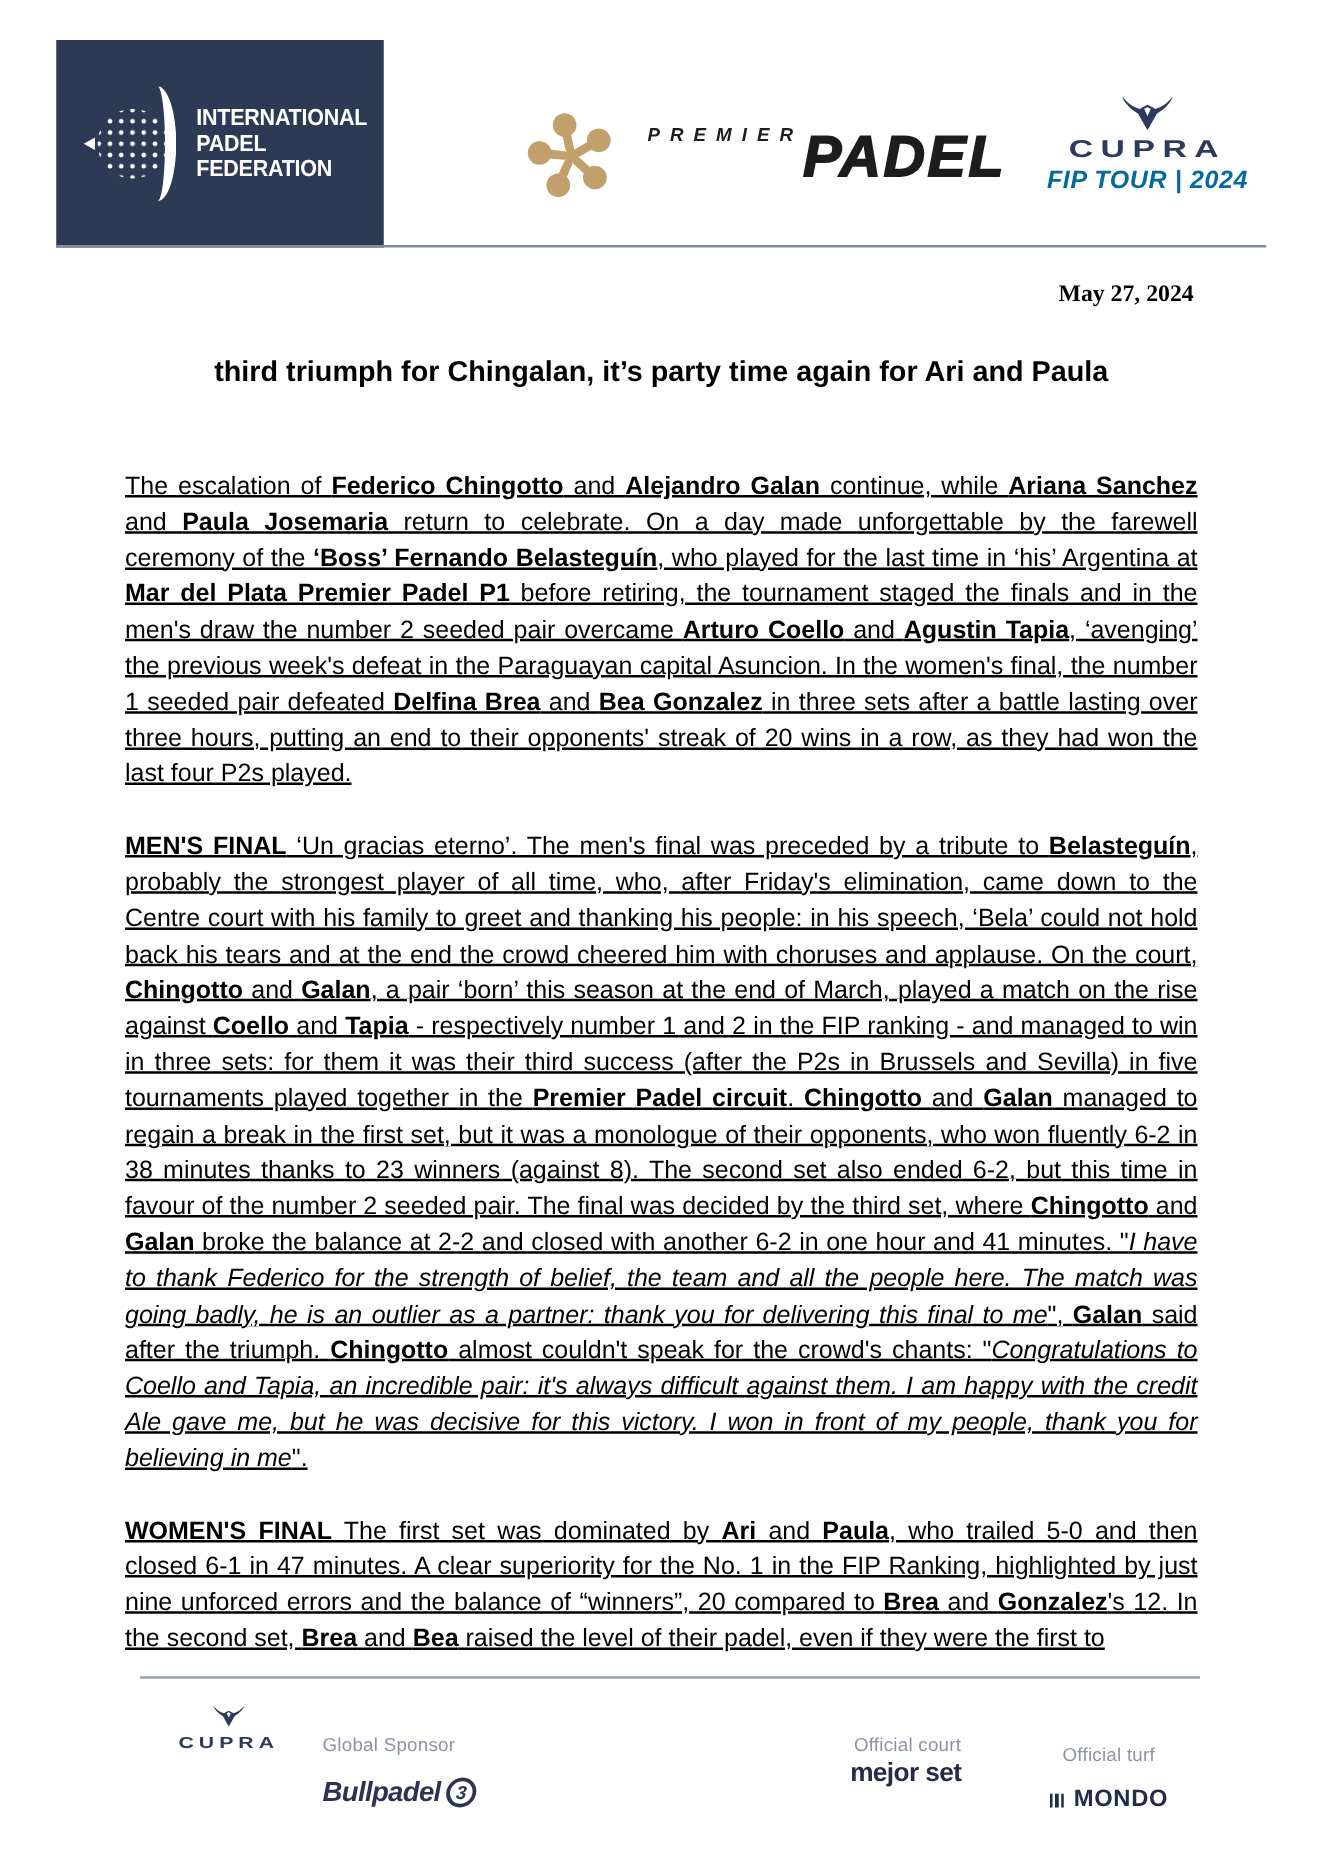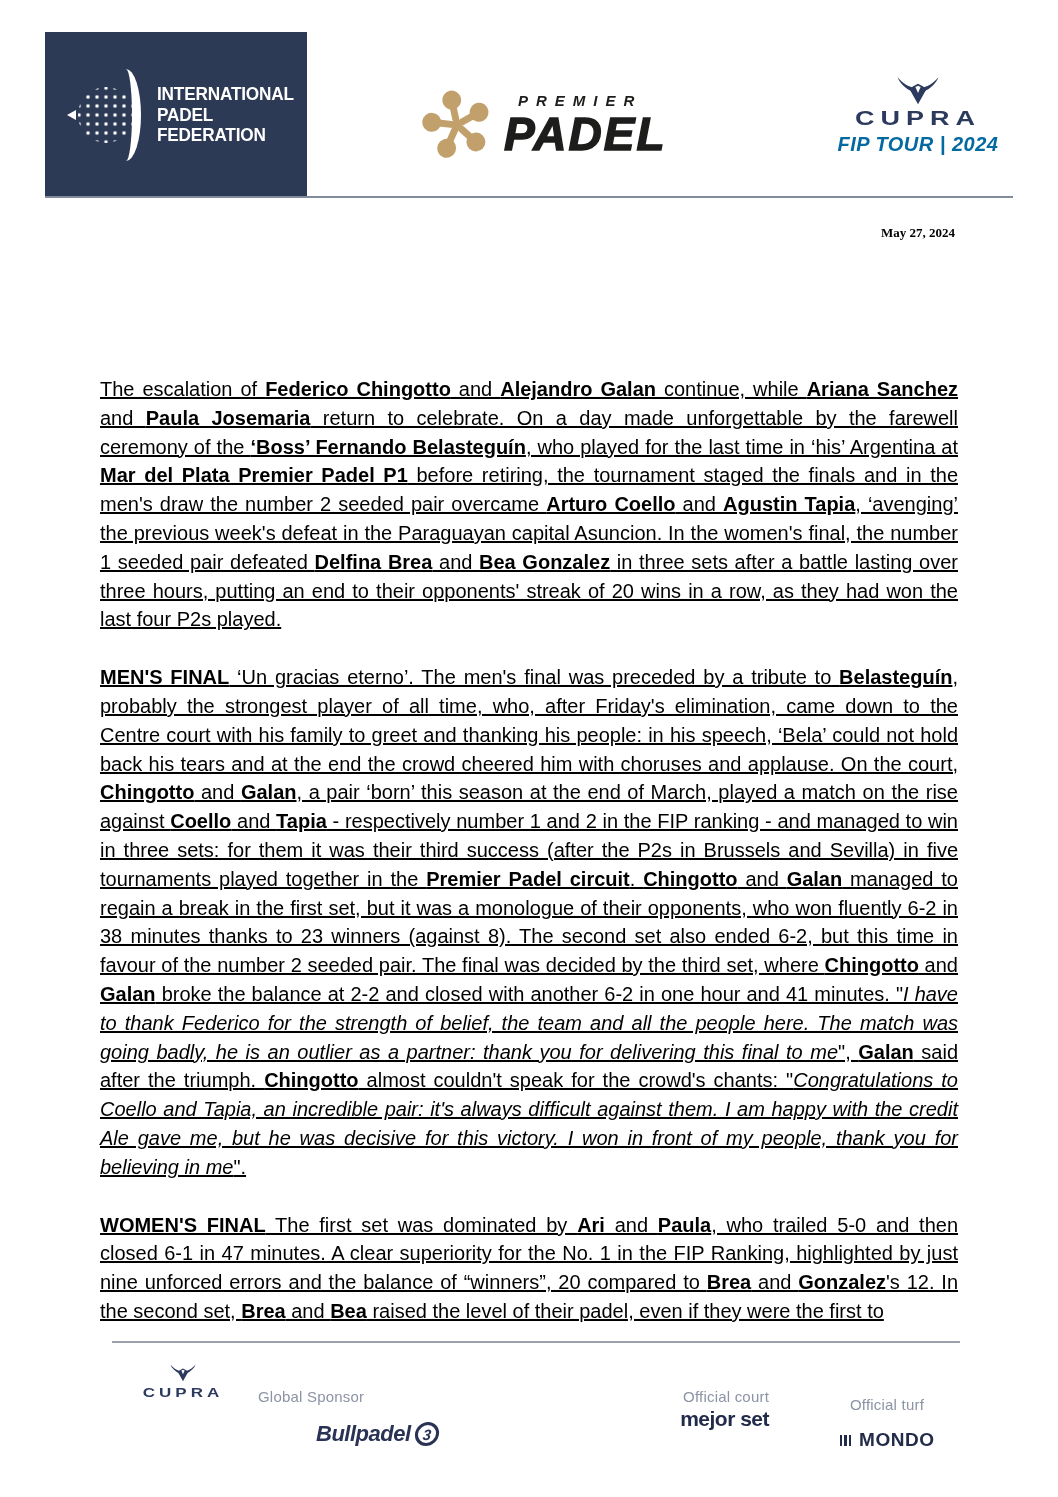--- a/index.html
+++ b/index.html
@@ -31,21 +31,21 @@
     border-right:9px solid #ffffff; border-radius:50%;
   }
   .ipf-text {
     color:#fff; font-weight:bold; font-size:18.5px; line-height:20.5px;
     letter-spacing:-0.2px; transform:scaleX(0.93); transform-origin:left center;
   }
   .ipf-text span { display:block; }
 
   .premier { position:absolute; left:420px; top:86px; display:flex; align-items:center; gap:10px; }
   .premier-flower { flex:0 0 auto; }
-  .premier-words { display:flex; flex-direction:column; }
+  .premier-words { display:flex; flex-direction:row; }
   .premier-top {
     font-style:italic; font-weight:bold; font-size:15px; letter-spacing:8px;
     color:#1d1d1b; padding-left:14px;
   }
   .premier-bottom {
     font-style:italic; font-weight:bold; font-size:46px; letter-spacing:2px;
     color:#1d1d1b; -webkit-text-stroke:1.4px #1d1d1b; line-height:50px;
   }
 
   .cupra-h { position:absolute; left:818px; top:76px; width:200px; text-align:center; color:#2c3a5e; }
@@ -57,21 +57,21 @@
   .cupra-sub {
     display:block; margin-top:-6px; font-weight:bold; font-style:italic;
     font-size:20px; letter-spacing:0.5px; color:#0369a1;
   }
 
   .header-rule { position:absolute; left:45px; top:196px; width:968px; height:2px; background:#828b9a; }
 
   
   .date-line {
     position:absolute; left:0; top:225px; width:955px; text-align:right;
-    font-family:"Liberation Serif", serif; font-weight:bold; font-size:13px;
+    font-family:"Liberation Serif", serif; font-weight:bold; font-size:19px;
   }
   .doc-title { position:absolute; left:60px; top:282px; width:938px; text-align:center;
     font-weight:bold; font-size:23px; line-height:31px; }
 
   
   .article { position:absolute; left:100px; top:375px; width:858px;
     font-size:20px; line-height:28.8px; text-align:justify; }
   .article p { margin:0 0 29px 0;text-decoration:underline; }
   .seg-b { font-weight:bold; }
   .seg-i { font-style:italic; }
@@ -81,21 +81,21 @@
   .sponsors { position:absolute; left:0; top:1352px; width:1058px; height:90px; color:#2c3a5e; }
   .sponsor-label { font-size:15px; color:#8c93a4; letter-spacing:0.2px;margin-top:32px; }
 
   .sp-cupra { position:absolute; left:128px; top:12px; width:110px; text-align:center; }
   .sp-cupra .cupra-word-sm {
     display:block; font-weight:bold; font-size:17px; letter-spacing:4px;
     transform:scaleY(0.75); transform-origin:center top;
   }
 
   .sp-bullpadel { position:absolute; left:258px; top:4px; }
-  .bp-row { display:flex; align-items:center; gap:4px; margin-top:16px; margin-left:58px; }
+  .bp-row { display:flex; align-items:center; gap:4px; margin-top:16px; }
   .bp-word { font-weight:bold; font-style:italic; font-size:22px; letter-spacing:-0.5px; color:#2b3355; }
   .bp-badge {
     width:24px; height:24px; border:3px solid #2b3355; border-radius:50%;
     display:flex; align-items:center; justify-content:center;
     font-weight:bold; font-style:italic; font-size:15px; color:#2b3355;
     transform:skewX(-6deg);
   }
 
   .sp-mejorset { position:absolute; left:664px; top:4px; width:105px; text-align:right; }
   .ms-word { display:block; margin-top:2px; font-weight:bold; font-size:21px; letter-spacing:-0.5px; color:#222b49; }
@@ -167,20 +167,21 @@
     </svg>
     <span class="cupra-word">CUPRA</span>
     <span class="cupra-sub">FIP TOUR | 2024</span>
   </div>
 
   <div class="header-rule"></div>
 
   <div class="date-line">May 27, 2024</div>
 
   <h1 class="doc-title">
+    <div>third triumph for Chingalan, it’s party time again for Ari and Paula</div>
   </h1>
 
   <div class="article">
     <p><span class="seg-n">The escalation of </span><span class="seg-b">Federico Chingotto</span><span class="seg-n"> and </span><span class="seg-b">Alejandro Galan</span><span class="seg-n"> continue, while </span><span class="seg-b">Ariana Sanchez</span><span class="seg-n"> and </span><span class="seg-b">Paula Josemaria</span><span class="seg-n"> return to celebrate. On a day made unforgettable by the farewell ceremony of the </span><span class="seg-b">‘Boss’ Fernando Belasteguín</span><span class="seg-n">, who played for the last time in ‘his’ Argentina at </span><span class="seg-b">Mar del Plata Premier Padel P1</span><span class="seg-n"> before retiring, the tournament staged the finals and in the men's draw the number 2 seeded pair overcame </span><span class="seg-b">Arturo Coello</span><span class="seg-n"> and </span><span class="seg-b">Agustin Tapia</span><span class="seg-n">, ‘avenging’ the previous week's defeat in the Paraguayan capital Asuncion. In the women's final, the number 1 seeded pair defeated </span><span class="seg-b">Delfina Brea</span><span class="seg-n"> and </span><span class="seg-b">Bea Gonzalez</span><span class="seg-n"> in three sets after a battle lasting over three hours, putting an end to their opponents' streak of 20 wins in a row, as they had won the last four P2s played.</span></p>
     <p><span class="seg-b">MEN'S FINAL</span><span class="seg-n"> ‘Un gracias eterno’. The men's final was preceded by a tribute to </span><span class="seg-b">Belasteguín</span><span class="seg-n">, probably the strongest player of all time, who, after Friday's elimination, came down to the Centre court with his family to greet and thanking his people: in his speech, ‘Bela’ could not hold back his tears and at the end the crowd cheered him with choruses and applause. On the court, </span><span class="seg-b">Chingotto</span><span class="seg-n"> and </span><span class="seg-b">Galan</span><span class="seg-n">, a pair ‘born’ this season at the end of March, played a match on the rise against </span><span class="seg-b">Coello</span><span class="seg-n"> and </span><span class="seg-b">Tapia</span><span class="seg-n"> - respectively number 1 and 2 in the FIP ranking - and managed to win in three sets: for them it was their third success (after the P2s in Brussels and Sevilla) in five tournaments played together in the </span><span class="seg-b">Premier Padel circuit</span><span class="seg-n">. </span><span class="seg-b">Chingotto</span><span class="seg-n"> and </span><span class="seg-b">Galan</span><span class="seg-n"> managed to regain a break in the first set, but it was a monologue of their opponents, who won fluently 6-2 in 38 minutes thanks to 23 winners (against 8). The second set also ended 6-2, but this time in favour of the number 2 seeded pair. The final was decided by the third set, where </span><span class="seg-b">Chingotto</span><span class="seg-n"> and </span><span class="seg-b">Galan</span><span class="seg-n"> broke the balance at 2-2 and closed with another 6-2 in one hour and 41 minutes. "</span><span class="seg-i">I have to thank Federico for the strength of belief, the team and all the people here. The match was going badly, he is an outlier as a partner: thank you for delivering this final to me</span><span class="seg-n">", </span><span class="seg-b">Galan</span><span class="seg-n"> said after the triumph. </span><span class="seg-b">Chingotto</span><span class="seg-n"> almost couldn't speak for the crowd's chants: "</span><span class="seg-i">Congratulations to Coello and Tapia, an incredible pair: it's always difficult against them. I am happy with the credit Ale gave me, but he was decisive for this victory. I won in front of my people, thank you for believing in me</span><span class="seg-n">".</span></p>
     <p><span class="seg-b">WOMEN'S FINAL</span><span class="seg-n"> The first set was dominated by </span><span class="seg-b">Ari</span><span class="seg-n"> and </span><span class="seg-b">Paula</span><span class="seg-n">, who trailed 5-0 and then closed 6-1 in 47 minutes. A clear superiority for the No. 1 in the FIP Ranking, highlighted by just nine unforced errors and the balance of “winners”, 20 compared to </span><span class="seg-b">Brea</span><span class="seg-n"> and </span><span class="seg-b">Gonzalez</span><span class="seg-n">'s 12. In the second set, </span><span class="seg-b">Brea</span><span class="seg-n"> and </span><span class="seg-b">Bea</span><span class="seg-n"> raised the level of their padel, even if they were the first to</span></p>
   </div>
 
   <div class="footer-rule"></div>
   <div class="sponsors">

